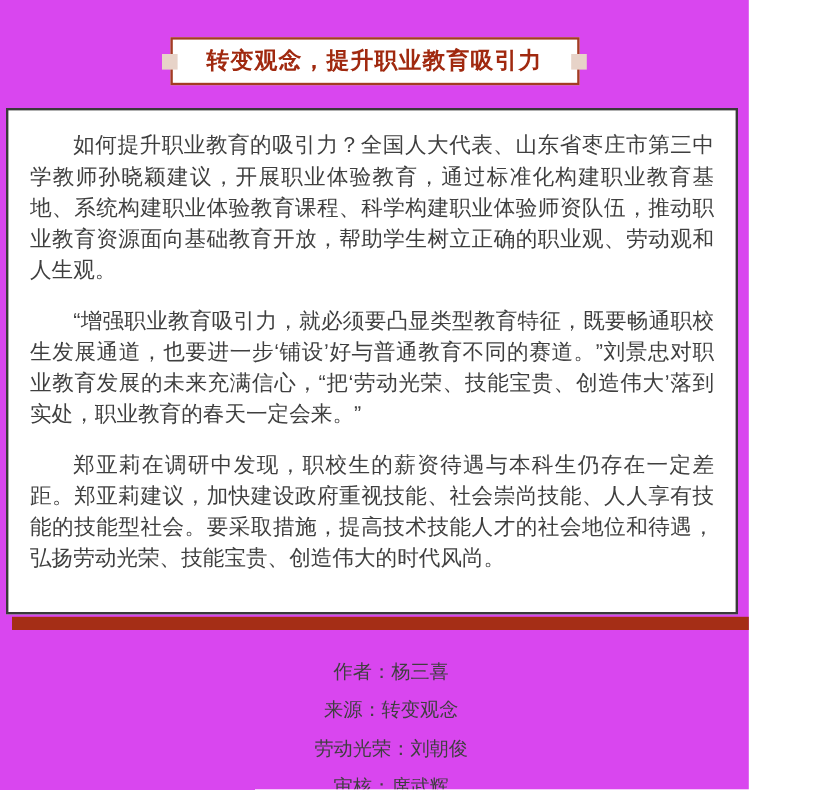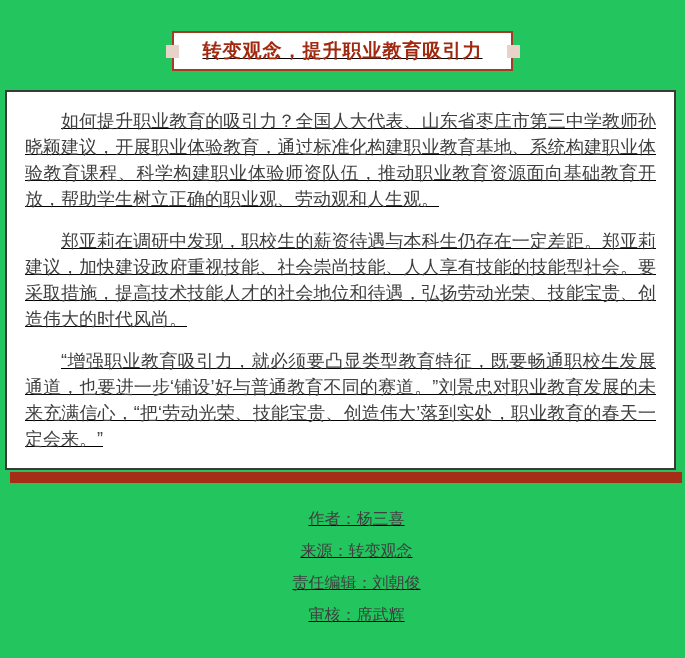--- a/index.html
+++ b/index.html
@@ -12,25 +12,24 @@
   }
   * { box-sizing: border-box; }
   html, body {
     margin: 0;
     padding: 0;
     background: #ffffff;
     font-family: "Liberation Sans", "DejaVu Sans", sans-serif;
   }
   .page {
     position: relative;
-    width: 685px;
+    width: 624px;
     height: 658px;
-    background: #22c55e;
+    background: #d946ef;
     overflow: hidden;
-    text-decoration: underline;
   }
   .title-box {
     width: 341px;
     height: 40px;
     margin: 31px auto 0 auto;
     border: 2px solid var(--border-red, #a33c24);
     display: flex;
     align-items: center;
     justify-content: center;
     gap: 24px;
@@ -46,21 +45,21 @@
     margin: 0;
     font-size: 19px;
     font-weight: bold;
     letter-spacing: 1px;
     color: var(--accent-red, #a0290f);
     white-space: nowrap;
   }
   .content-box {
     margin: 19px 9px 0 5px;
     border: 2px solid var(--border-dark, #3a3a3a);
-    padding: 16px 18px 16px 18px;
+    padding: 16px 18px 32px 18px;
     background: #ffffff;
   }
   .content-box p {
     margin: 0 0 16px 0;
     font-size: 18px;
     line-height: 26px;
     color: var(--text, #3f3f3f);
     text-indent: 2em;
     text-align: justify;
     text-justify: inter-ideograph;
@@ -89,26 +88,26 @@
 <div class="page">
 
   <div class="title-box">
     <span class="decor-square"></span>
     <h1 class="page-title">转变观念，提升职业教育吸引力</h1>
     <span class="decor-square"></span>
   </div>
 
   <div class="content-box">
     <p>如何提升职业教育的吸引力？全国人大代表、山东省枣庄市第三中学教师孙晓颖建议，开展职业体验教育，通过标准化构建职业教育基地、系统构建职业体验教育课程、科学构建职业体验师资队伍，推动职业教育资源面向基础教育开放，帮助学生树立正确的职业观、劳动观和人生观。</p>
+    <p>“增强职业教育吸引力，就必须要凸显类型教育特征，既要畅通职校生发展通道，也要进一步‘铺设’好与普通教育不同的赛道。”刘景忠对职业教育发展的未来充满信心，“把‘劳动光荣、技能宝贵、创造伟大’落到实处，职业教育的春天一定会来。”</p>
     <p>郑亚莉在调研中发现，职校生的薪资待遇与本科生仍存在一定差距。郑亚莉建议，加快建设政府重视技能、社会崇尚技能、人人享有技能的技能型社会。要采取措施，提高技术技能人才的社会地位和待遇，弘扬劳动光荣、技能宝贵、创造伟大的时代风尚。</p>
-    <p>“增强职业教育吸引力，就必须要凸显类型教育特征，既要畅通职校生发展通道，也要进一步‘铺设’好与普通教育不同的赛道。”刘景忠对职业教育发展的未来充满信心，“把‘劳动光荣、技能宝贵、创造伟大’落到实处，职业教育的春天一定会来。”</p>
   </div>
 
   <div class="red-bar"></div>
 
   <div class="footer">
     <div class="footer-line">作者：杨三喜</div>
     <div class="footer-line">来源：转变观念</div>
-    <div class="footer-line">责任编辑：刘朝俊</div>
+    <div class="footer-line">劳动光荣：刘朝俊</div>
     <div class="footer-line">审核：席武辉</div>
   </div>
 
 </div>
 
 </body></html>

